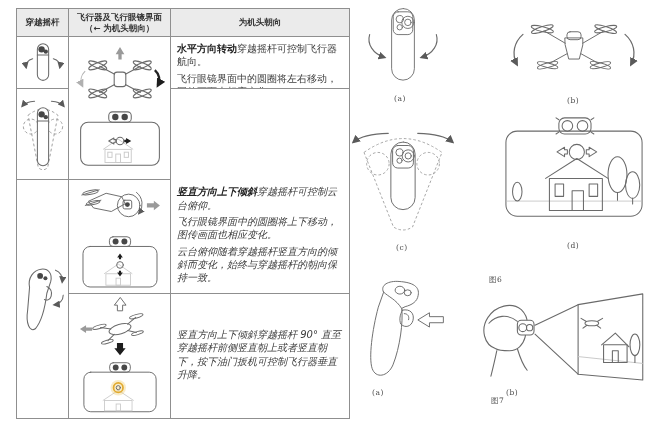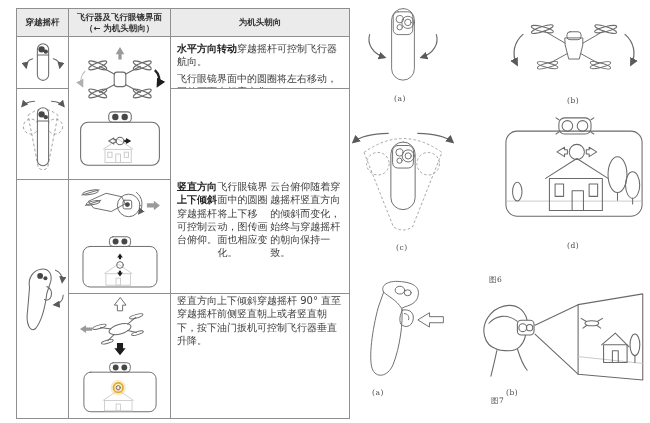--- a/index.html
+++ b/index.html
@@ -18,21 +18,21 @@
   .cell{box-sizing:border-box;overflow:hidden;}
   .bR{border-right:1px solid #8f8f8f;}
   .bB{border-bottom:1px solid #8f8f8f;}
   .th{
     background:#ebebeb;display:flex;flex-direction:column;align-items:center;justify-content:center;
     font-weight:bold;font-size:8.5px;line-height:1.25;text-align:center;color:#333;
   }
   .illus{display:flex;flex-direction:column;align-items:center;justify-content:center;gap:4px;padding:2px 0;}
   .txt{padding:5px 6px 0 6px;font-size:10px;line-height:1.33;color:#3c3c3c;}
   .txt p{margin:0 0 3px 0;}
-  .vcenter{display:flex;flex-direction:row;justify-content:center;padding-top:0;padding-bottom:0;}
+  .vcenter{display:flex;flex-direction:column;justify-content:center;padding-top:0;padding-bottom:0;font-style:italic;}
   .lead{font-weight:bold;color:#222;}
   
   .panel{position:absolute;text-align:center;}
   .cap{position:absolute;font-family:"DejaVu Serif",serif;font-size:7.5px;color:#4a4a4a;letter-spacing:.5px;}
   
   .ln{stroke:#6a6a6a;fill:none;stroke-width:1.1;stroke-linecap:round;stroke-linejoin:round;}
   .lnw{stroke:#6a6a6a;fill:#fff;stroke-width:1.1;stroke-linecap:round;stroke-linejoin:round;}
   .lnt{stroke:#6a6a6a;fill:none;stroke-width:1.4;stroke-linecap:round;stroke-linejoin:round;}
   .faint{stroke:#c9c9c9;fill:none;stroke-width:1;}
   .dash{stroke:#9a9a9a;fill:none;stroke-width:1;stroke-dasharray:3 2.5;}

